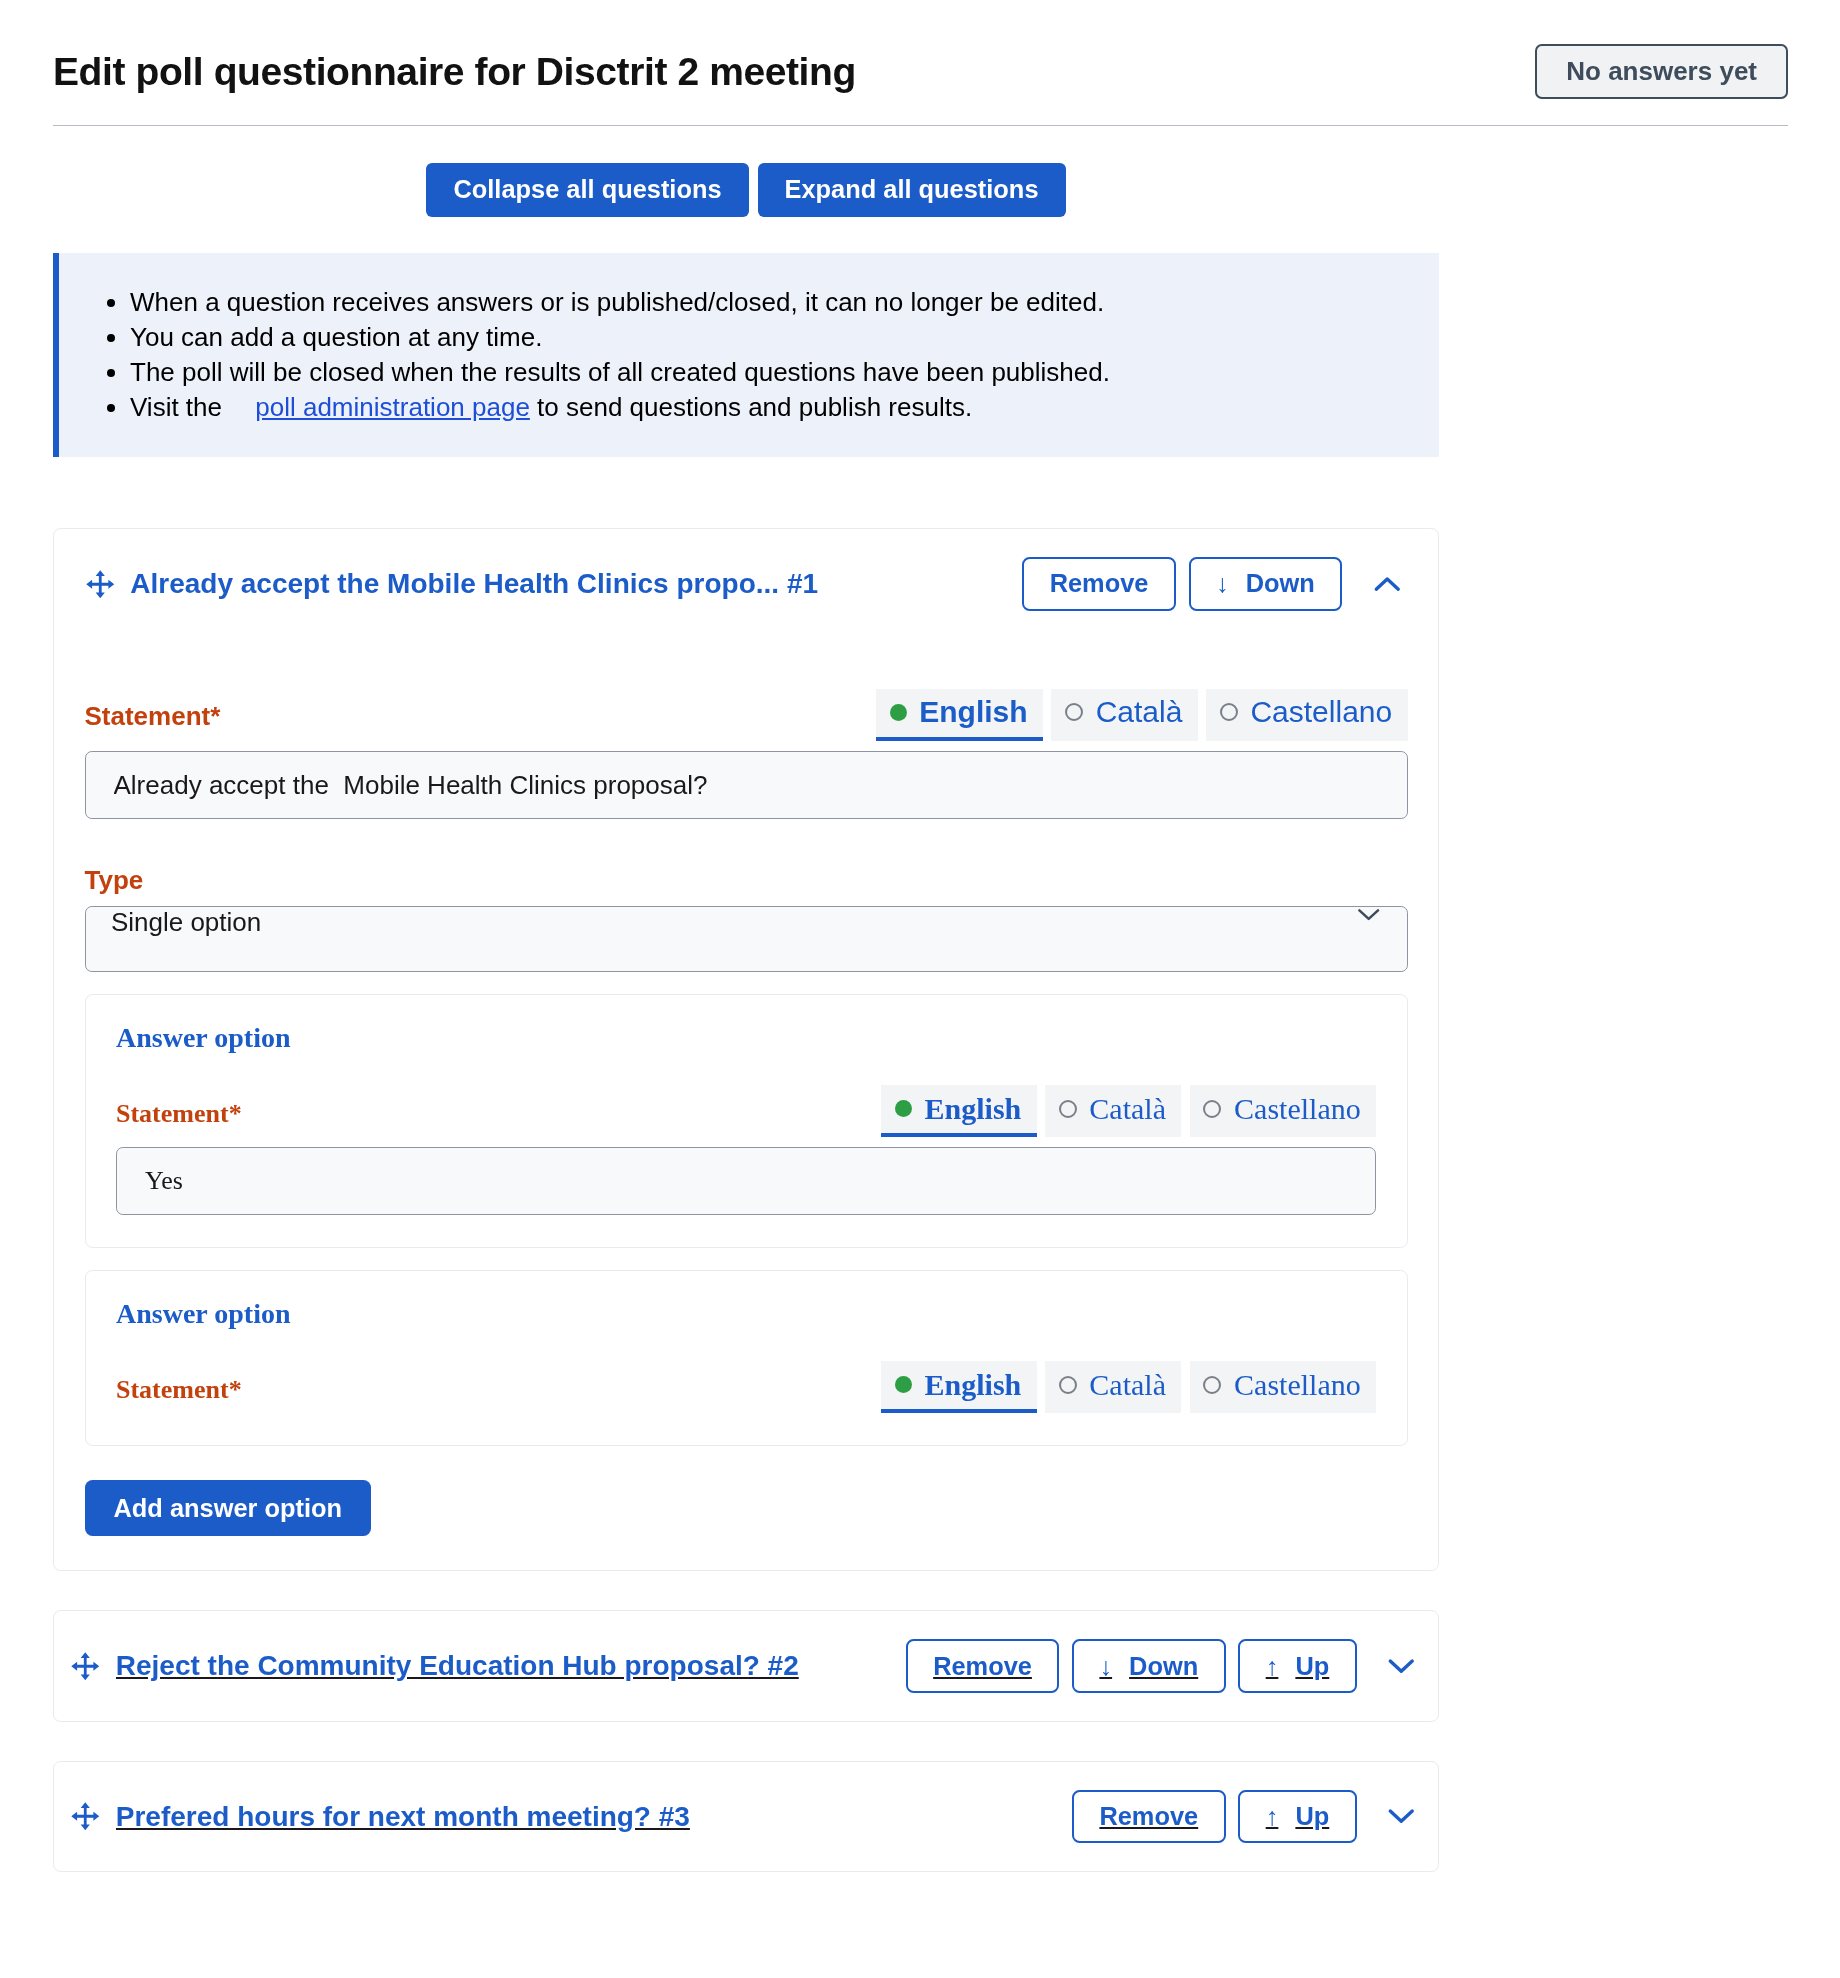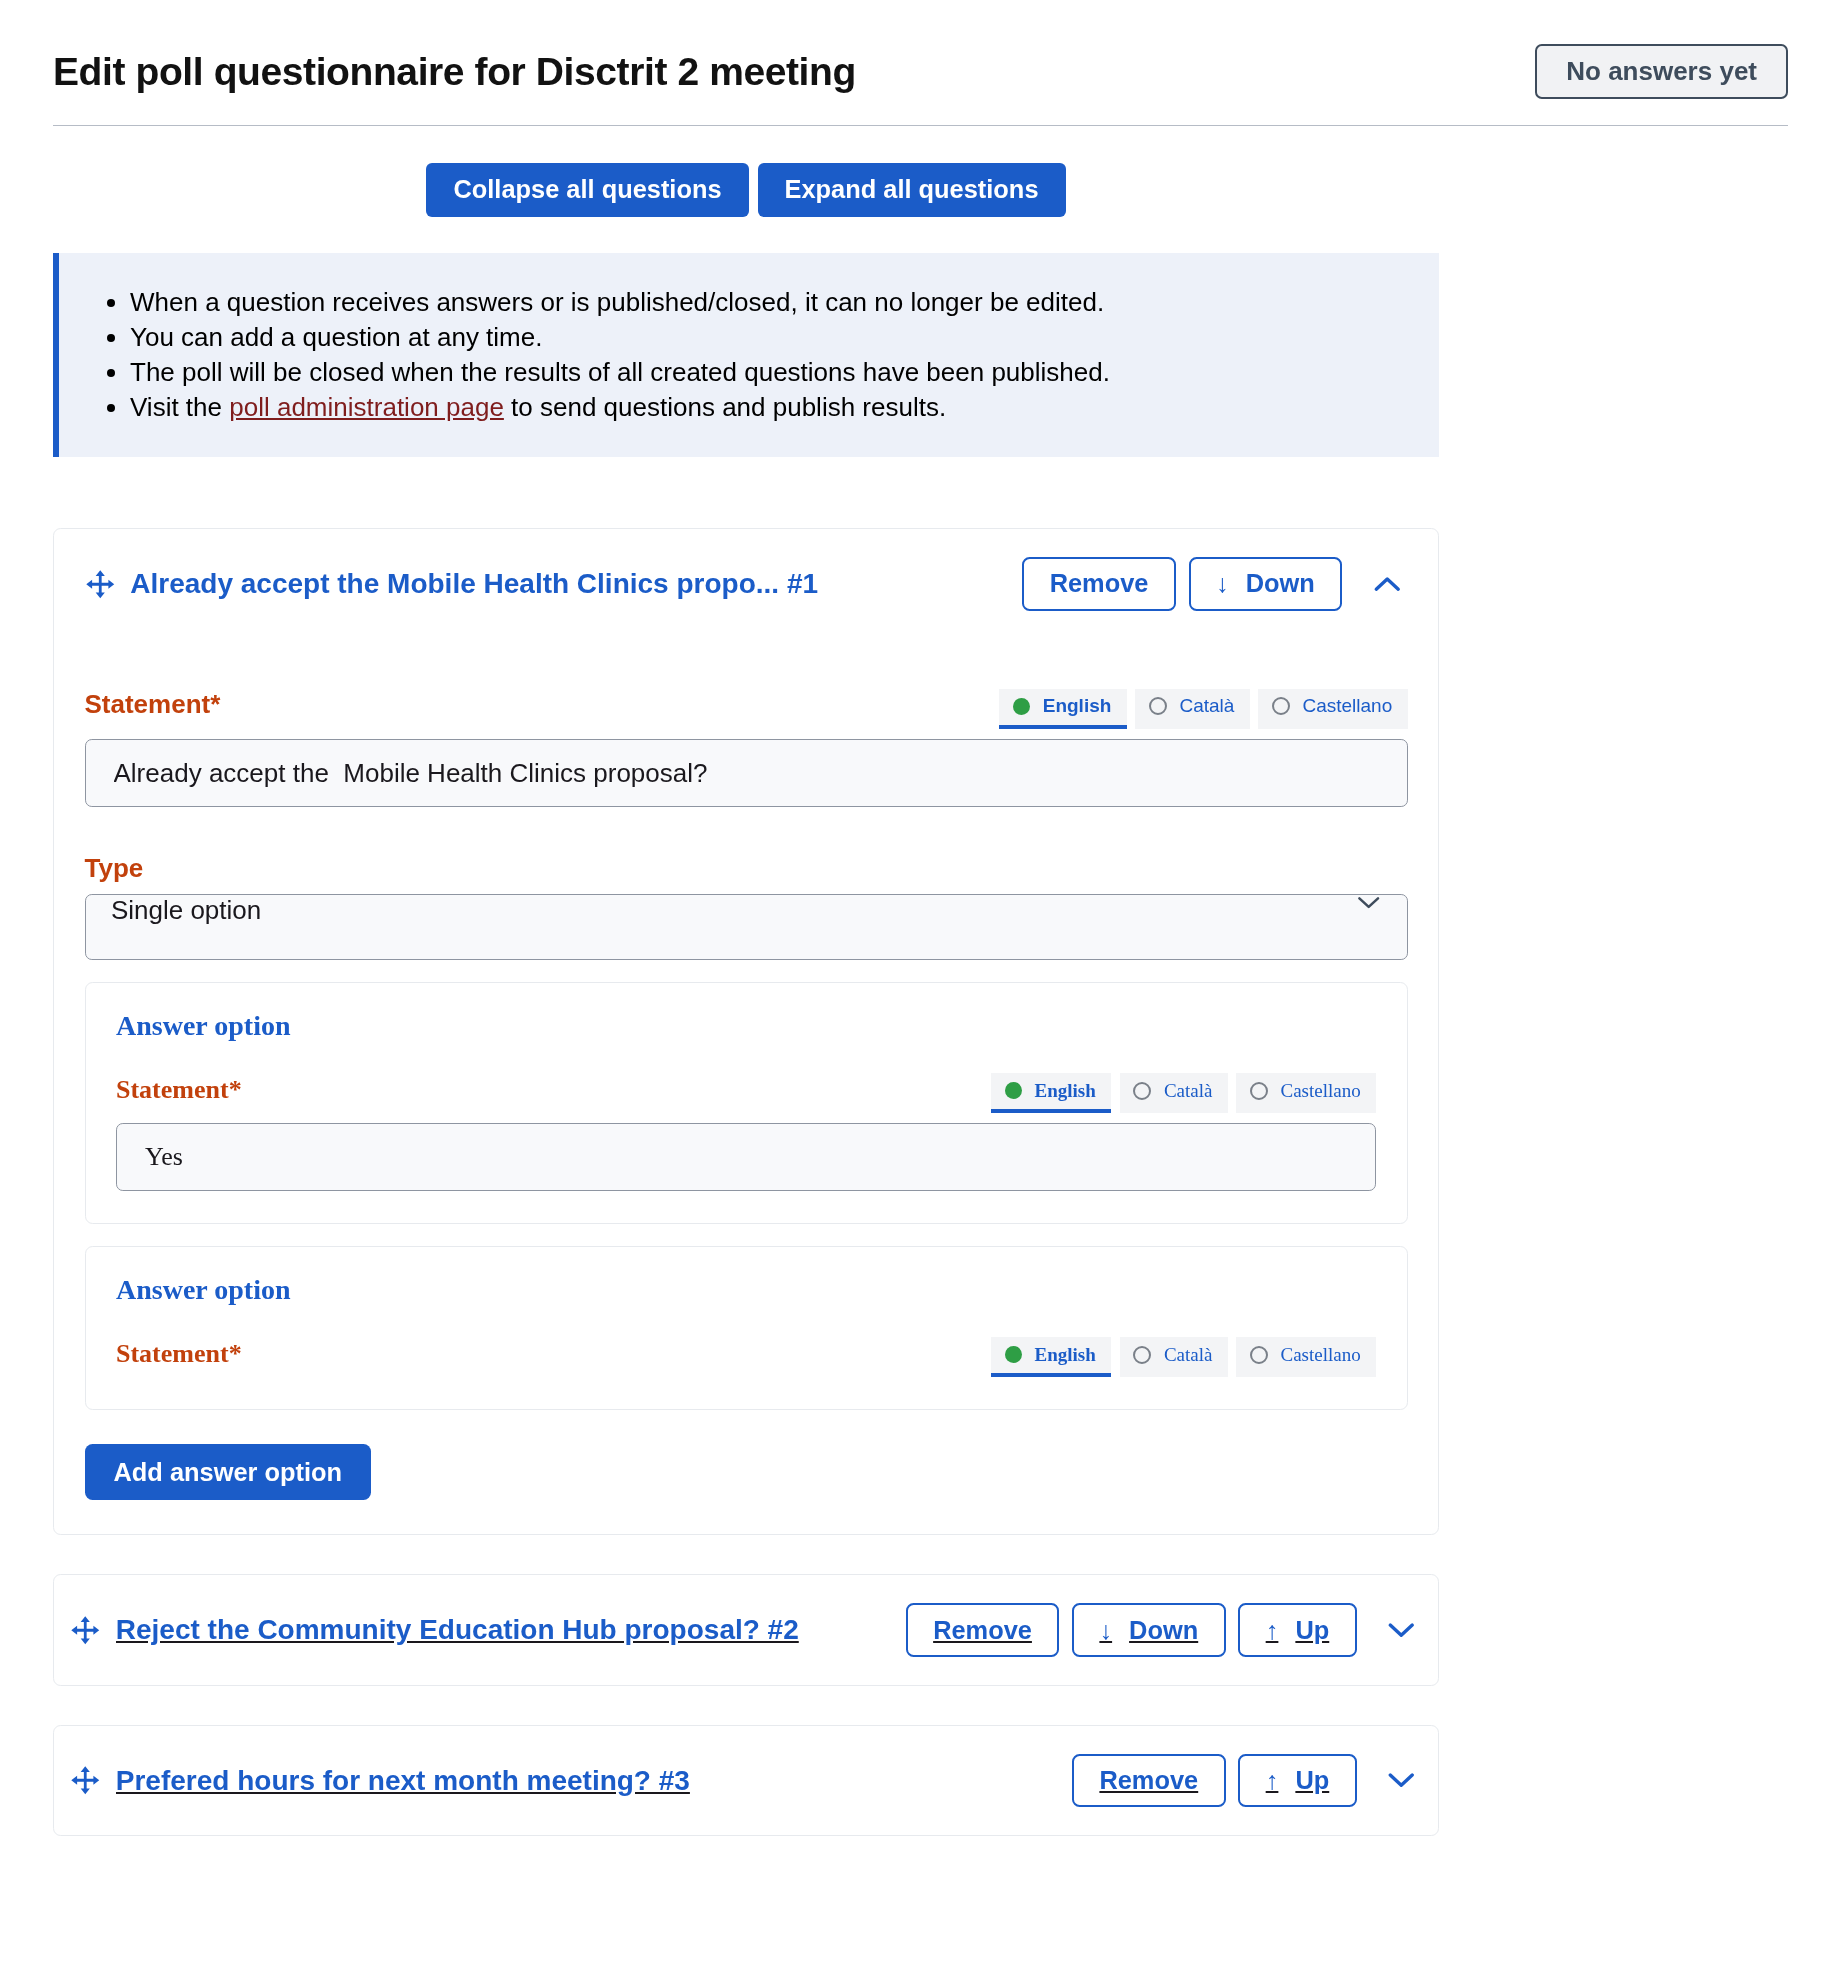--- a/index.html
+++ b/index.html
@@ -34,21 +34,21 @@
     padding:12.7px 27px; cursor:pointer; white-space:nowrap;
   }
 
   
   .callout {
     margin-top:36px; background:#EDF1F9; border-left:6px solid #1B5CC8;
     padding:32px 39px 32px 39px;
   }
   .callout ul { margin:0; padding-left:32px; }
   .callout li { font-size:26px; line-height:35px; color:#000000; }
-  .callout a { color:#7f1d1d; text-decoration:underline; cursor:pointer; }
+  .callout a { color:#1d4ed8; text-decoration:underline; cursor:pointer;margin-left:26px; }
 
   
   .card {
     border:1.7px solid #E7EAEE; border-radius:7.6px; background:#ffffff;
     padding:28px 30.5px 34px 30.5px; margin-top:71px;
   }
   .card.collapsed { padding:28px 16px;text-decoration:underline; }
   .card + .card { margin-top:39px; }
   .card-header { display:flex; align-items:center; }
   .drag-handle { display:inline-flex; align-items:center; cursor:grab; flex:none; }
@@ -80,21 +80,21 @@
     width:100%; height:66px; margin-top:10.2px; cursor:pointer;
     background:#F8F9FB; border:1.7px solid #8E95A1; border-radius:6.8px;
     font-size:26px; color:#1a181d; padding:0 25.4px;
   }
   .type-label { margin-top:46px; padding-bottom:0; }
 
   
   .lang-tabs { display:flex; gap:8.5px; }
   .lang-tab {
     display:inline-flex; align-items:center; gap:12.7px;
-    background:#F3F4F6; color:#1B5CC8; font-size:19px;
+    background:#F3F4F6; color:#1B5CC8; font-size:30px;
     padding:6.8px 15.3px 7.6px 13.6px; cursor:pointer;
     border-bottom:4.2px solid transparent;
   }
   .lang-tab.active { font-weight:700; border-bottom:4.2px solid #1B5CC8; }
   .dot { width:17px; height:17px; border-radius:50%; flex:none; }
   .dot.filled { background:#2E9E45; }
   .dot.empty { border:2.5px solid #7A8089; background:transparent; width:18px; height:18px; }
 
   
   .answer-box {

